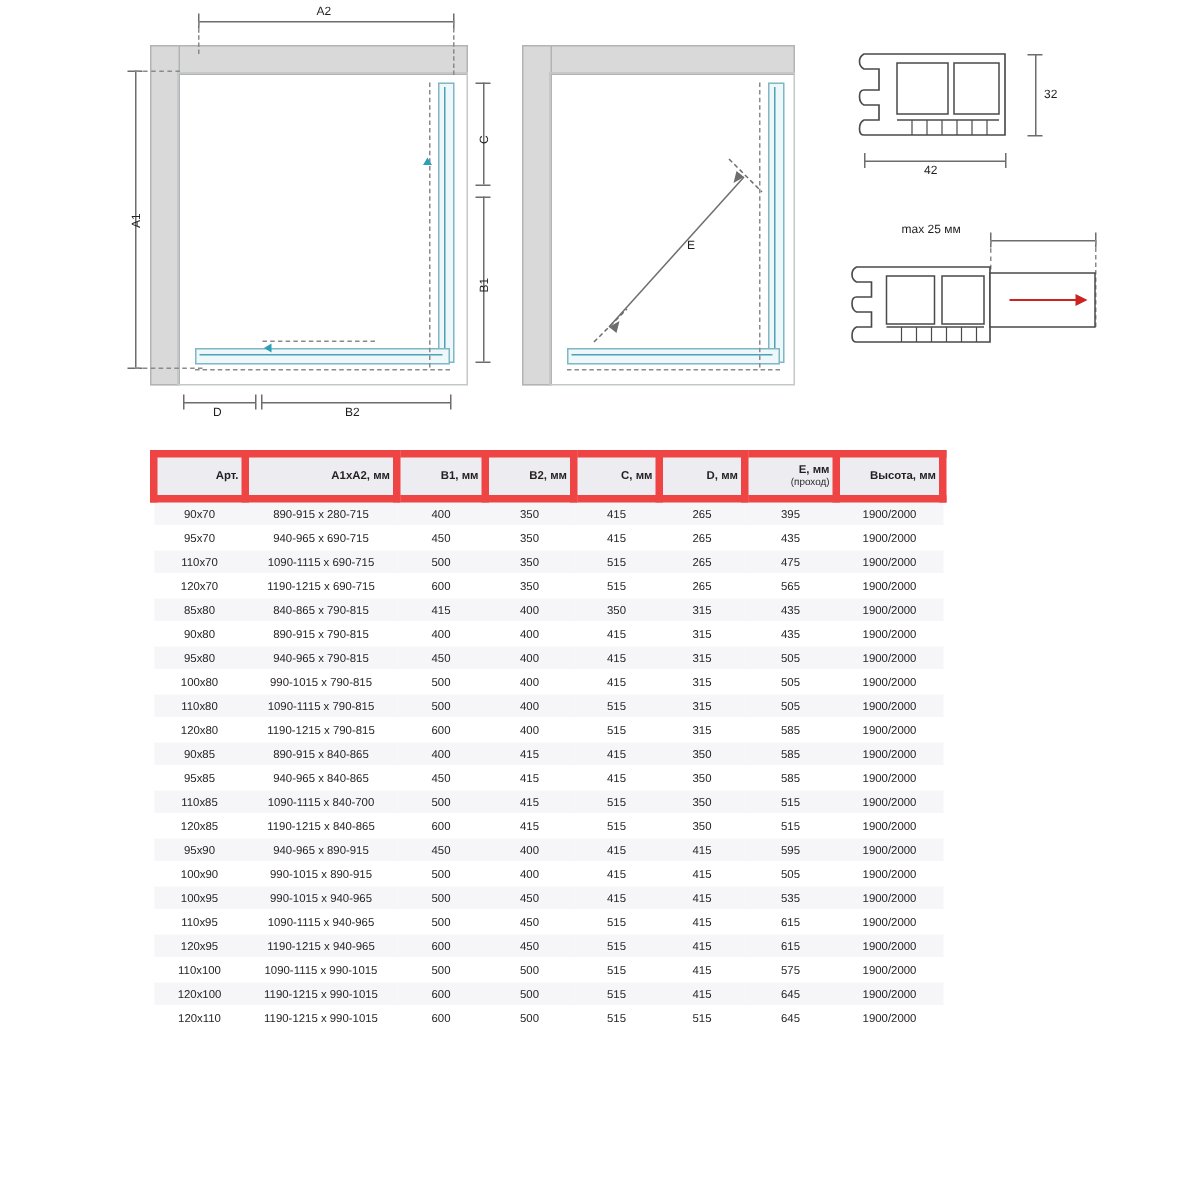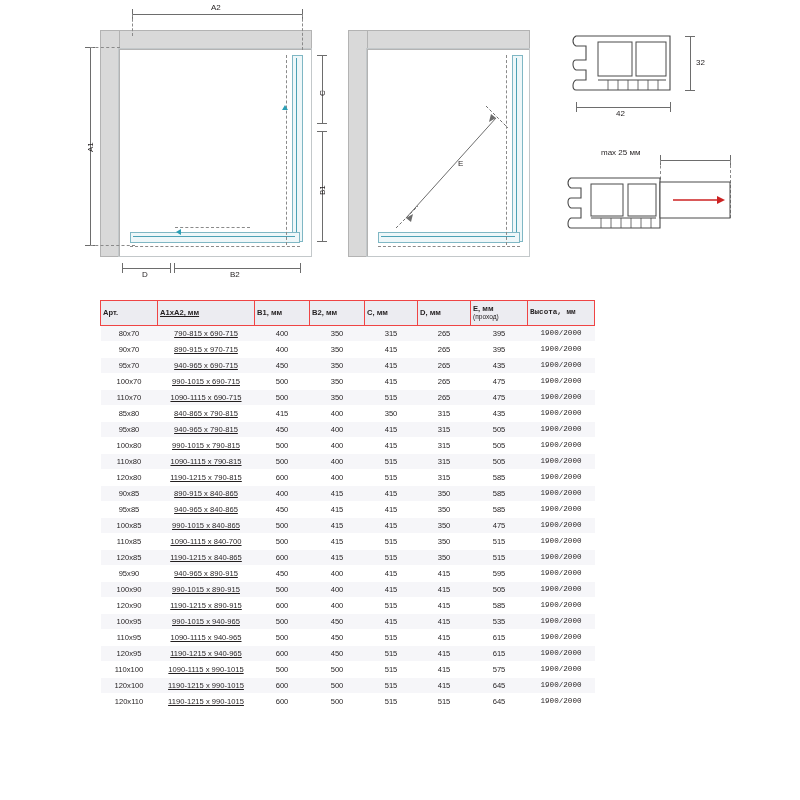--- a/index.html
+++ b/index.html
@@ -13,29 +13,29 @@
   .dashlinev{position:absolute;border-left:1px dashed #8a8a8a;}
   .thin{position:absolute;background:#6d6d6d;}
   .thinv{position:absolute;background:#6d6d6d;}
   .dimtxt{position:absolute;font-size:8px;color:#231f20;white-space:nowrap;}
   .dimtxtv{position:absolute;font-size:8px;color:#231f20;white-space:nowrap;transform:rotate(-90deg);transform-origin:left top;}
   .tick{position:absolute;background:#6d6d6d;width:1px;}
   .tickh{position:absolute;background:#6d6d6d;height:1px;}
 
   
   table.spec{position:absolute;left:100px;top:300px;border-collapse:collapse;font-size:7.6px;}
-  table.spec th{background:#ececf1;color:#231f20;font-weight:bold;border:1px solid #ef4444;
-    padding:4px 2px;text-align:left;line-height:1.05;}
+  table.spec th{background:#ececf1;color:#231f20;font-weight:bold;border:5px solid #ef4444;
+    padding:4px 2px;text-align:right;line-height:1.05;}
   table.spec td{border-bottom:1px solid #ffffff;padding:3px 2px;text-align:center;color:#231f20;}
   table.spec tbody tr:nth-child(odd){background:#f6f6f9;}
   table.spec tbody tr:nth-child(even){background:#ffffff;}
   table.spec td.art{text-align:center;}
   table.spec td.dim{text-align:center;}
-  .col0{width:52px;} .col1{width:92px;text-decoration:underline;} .col2{width:50px;} .col3{width:50px;}
-  .col4{width:48px;} .col5{width:48px;} .col6{width:52px;margin-left:44px;} .col7{width:62px;font-family:Liberation Mono, monospace;}
+  .col0{width:52px;} .col1{width:92px;} .col2{width:50px;} .col3{width:50px;}
+  .col4{width:48px;} .col5{width:48px;} .col6{width:52px;margin-left:44px;} .col7{width:62px;}
   .small{font-size:6.6px;font-weight:normal;}
 </style>
 </head>
 <body>
 
 <div class="page">
 
   <div>
 
     <div class="wall" style="left:100px;top:30px;width:210px;height:18px;"></div>
@@ -178,75 +178,75 @@
         <th class="col5">D, мм</th>
         <th class="col6">
           <span>Е, мм</span><br>
           <span class="small">(проход)</span>
         </th>
         <th class="col7">Высота, мм</th>
       </tr>
     </thead>
     <tbody>
         <tr>
-          <td class="col0 art">80x70</td>
-          <td class="col1 dim">790-815 x 690-715</td>
-          <td class="col2">400</td>
-          <td class="col3">350</td>
-          <td class="col4">315</td>
-          <td class="col5">265</td>
-          <td class="col6">395</td>
-          <td class="col7">1900/2000</td>
-        </tr>
-        <tr>
           <td class="col0 art">90x70</td>
-          <td class="col1 dim">890-915 x 970-715</td>
+          <td class="col1 dim">890-915 x 280-715</td>
           <td class="col2">400</td>
           <td class="col3">350</td>
           <td class="col4">415</td>
           <td class="col5">265</td>
           <td class="col6">395</td>
           <td class="col7">1900/2000</td>
         </tr>
         <tr>
           <td class="col0 art">95x70</td>
           <td class="col1 dim">940-965 x 690-715</td>
           <td class="col2">450</td>
           <td class="col3">350</td>
           <td class="col4">415</td>
           <td class="col5">265</td>
           <td class="col6">435</td>
           <td class="col7">1900/2000</td>
         </tr>
         <tr>
-          <td class="col0 art">100x70</td>
-          <td class="col1 dim">990-1015 x 690-715</td>
+          <td class="col0 art">110x70</td>
+          <td class="col1 dim">1090-1115 x 690-715</td>
           <td class="col2">500</td>
           <td class="col3">350</td>
-          <td class="col4">415</td>
+          <td class="col4">515</td>
           <td class="col5">265</td>
           <td class="col6">475</td>
           <td class="col7">1900/2000</td>
         </tr>
         <tr>
-          <td class="col0 art">110x70</td>
-          <td class="col1 dim">1090-1115 x 690-715</td>
-          <td class="col2">500</td>
+          <td class="col0 art">120x70</td>
+          <td class="col1 dim">1190-1215 x 690-715</td>
+          <td class="col2">600</td>
           <td class="col3">350</td>
           <td class="col4">515</td>
           <td class="col5">265</td>
-          <td class="col6">475</td>
+          <td class="col6">565</td>
           <td class="col7">1900/2000</td>
         </tr>
         <tr>
           <td class="col0 art">85x80</td>
           <td class="col1 dim">840-865 x 790-815</td>
           <td class="col2">415</td>
           <td class="col3">400</td>
           <td class="col4">350</td>
+          <td class="col5">315</td>
+          <td class="col6">435</td>
+          <td class="col7">1900/2000</td>
+        </tr>
+        <tr>
+          <td class="col0 art">90x80</td>
+          <td class="col1 dim">890-915 x 790-815</td>
+          <td class="col2">400</td>
+          <td class="col3">400</td>
+          <td class="col4">415</td>
           <td class="col5">315</td>
           <td class="col6">435</td>
           <td class="col7">1900/2000</td>
         </tr>
         <tr>
           <td class="col0 art">95x80</td>
           <td class="col1 dim">940-965 x 790-815</td>
           <td class="col2">450</td>
           <td class="col3">400</td>
           <td class="col4">415</td>
@@ -298,30 +298,20 @@
           <td class="col0 art">95x85</td>
           <td class="col1 dim">940-965 x 840-865</td>
           <td class="col2">450</td>
           <td class="col3">415</td>
           <td class="col4">415</td>
           <td class="col5">350</td>
           <td class="col6">585</td>
           <td class="col7">1900/2000</td>
         </tr>
         <tr>
-          <td class="col0 art">100x85</td>
-          <td class="col1 dim">990-1015 x 840-865</td>
-          <td class="col2">500</td>
-          <td class="col3">415</td>
-          <td class="col4">415</td>
-          <td class="col5">350</td>
-          <td class="col6">475</td>
-          <td class="col7">1900/2000</td>
-        </tr>
-        <tr>
           <td class="col0 art">110x85</td>
           <td class="col1 dim">1090-1115 x 840-700</td>
           <td class="col2">500</td>
           <td class="col3">415</td>
           <td class="col4">515</td>
           <td class="col5">350</td>
           <td class="col6">515</td>
           <td class="col7">1900/2000</td>
         </tr>
         <tr>
@@ -348,30 +338,20 @@
           <td class="col0 art">100x90</td>
           <td class="col1 dim">990-1015 x 890-915</td>
           <td class="col2">500</td>
           <td class="col3">400</td>
           <td class="col4">415</td>
           <td class="col5">415</td>
           <td class="col6">505</td>
           <td class="col7">1900/2000</td>
         </tr>
         <tr>
-          <td class="col0 art">120x90</td>
-          <td class="col1 dim">1190-1215 x 890-915</td>
-          <td class="col2">600</td>
-          <td class="col3">400</td>
-          <td class="col4">515</td>
-          <td class="col5">415</td>
-          <td class="col6">585</td>
-          <td class="col7">1900/2000</td>
-        </tr>
-        <tr>
           <td class="col0 art">100x95</td>
           <td class="col1 dim">990-1015 x 940-965</td>
           <td class="col2">500</td>
           <td class="col3">450</td>
           <td class="col4">415</td>
           <td class="col5">415</td>
           <td class="col6">535</td>
           <td class="col7">1900/2000</td>
         </tr>
         <tr>

